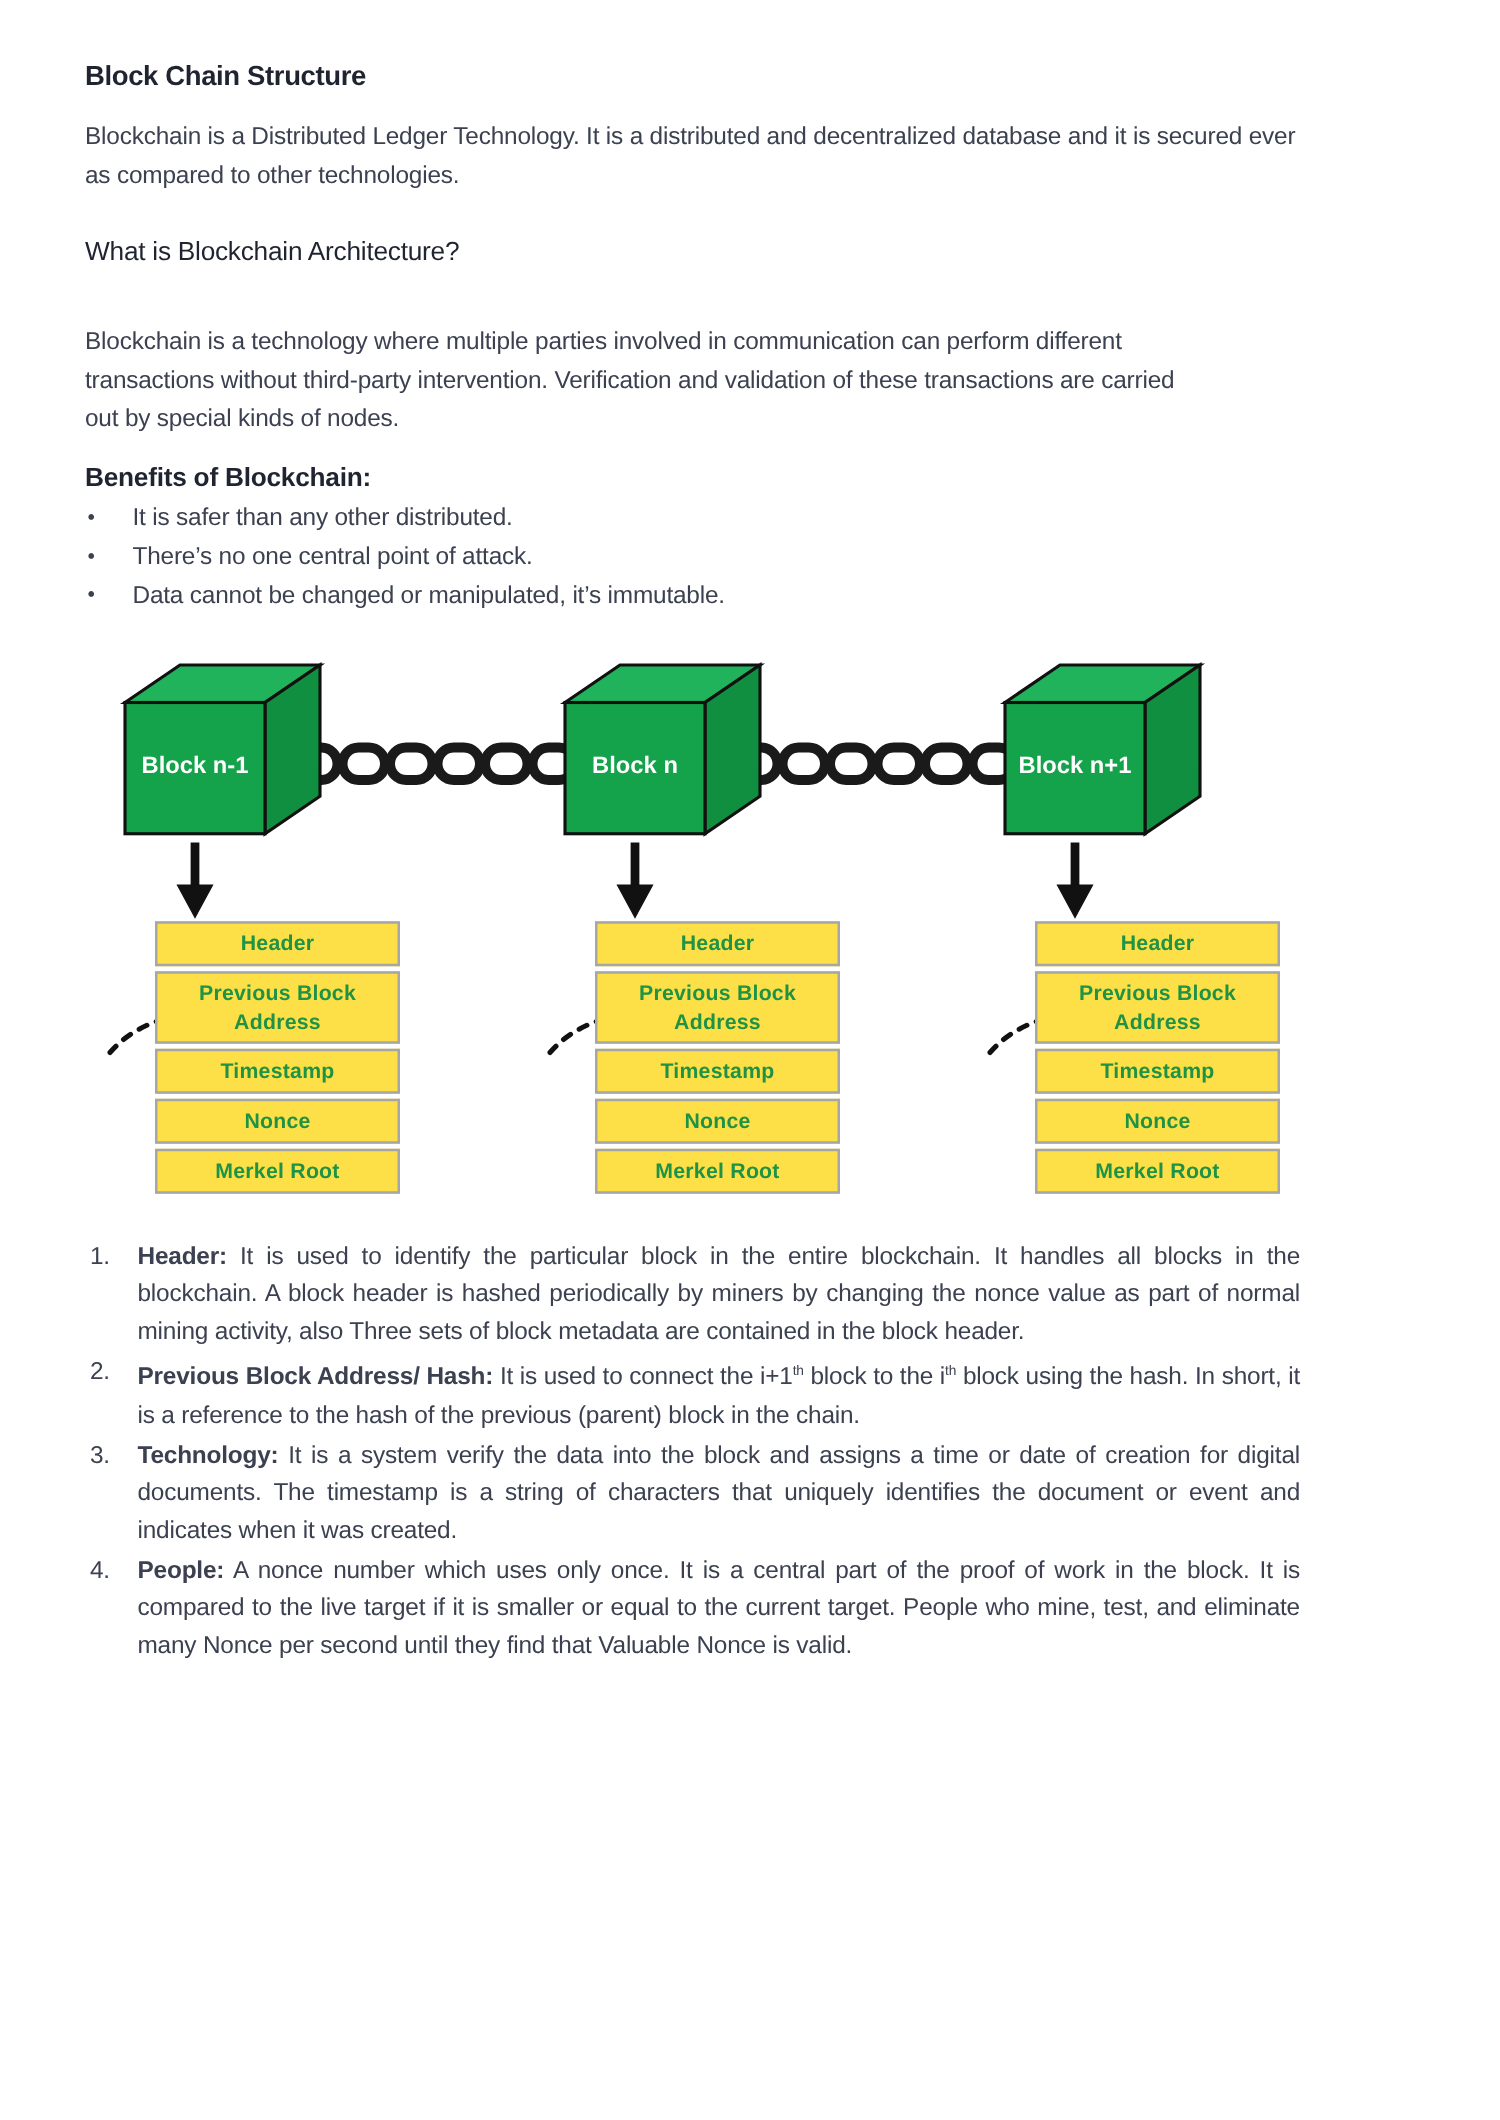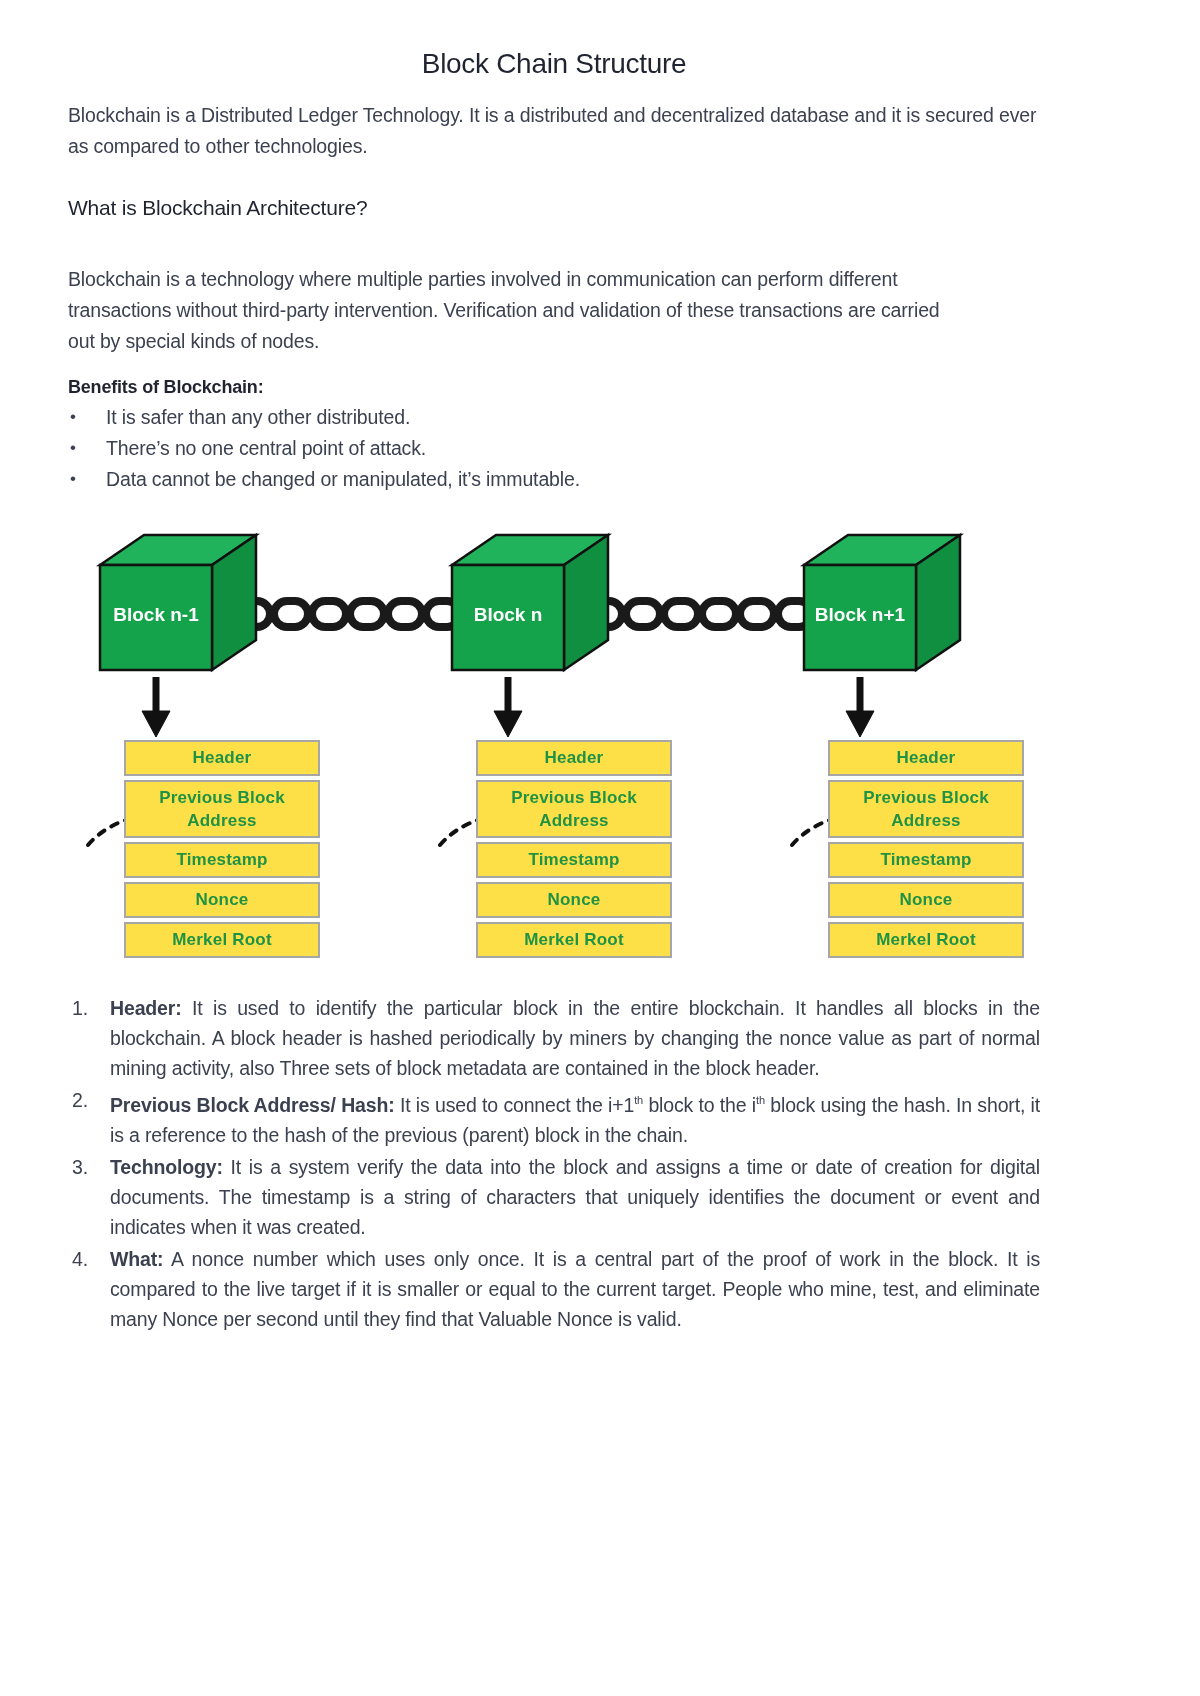--- a/index.html
+++ b/index.html
@@ -17,27 +17,26 @@
     overflow: hidden;
   }
   .content {
     position: absolute;
     left: 68px;
     top: 48px;
     width: 972px;
   }
 
   h1.doc-title {
-    font-size: 28px;
-    font-weight: normal;
+    font-size: 22px;
+    font-weight: bold;
     letter-spacing: -0.3px;
     margin: 0 0 20px 0;
     color: #1f2430;
     font-stretch: condensed;
-    text-align: center;
   }
   h2.section-head {
     font-size: 21px;
     font-weight: normal;
     letter-spacing: -0.2px;
     margin: 0;
     color: #1f2430;
   }
   p.body-text {
     font-size: 19.5px;
@@ -45,21 +44,21 @@
     margin: 0;
     color: #3b4150;
     letter-spacing: -0.15px;
   }
   .spacer-20 { height: 20px; }
   .spacer-28 { height: 28px; }
   .spacer-34 { height: 34px; }
   .spacer-44 { height: 44px; }
 
   h3.benefits-head {
-    font-size: 18px;
+    font-size: 21px;
     font-weight: bold;
     margin: 0 0 4px 0;
     color: #1f2430;
     letter-spacing: -0.2px;
   }
   ul.bullets {
     list-style: none;
     margin: 0;
     padding: 0;
   }
@@ -298,20 +297,20 @@
       </li>
 
       <li style="position:relative;padding-left:42px;font-size:19.5px;line-height:30px;text-align:justify;color:#3b4150;letter-spacing:-0.15px;margin-bottom:2px">
         <span style="position:absolute;left:4px;top:0">3.</span>
         <b>Technology:</b>
         <span>It is a system verify the data into the block and assigns a time or date of creation for digital documents. The timestamp is a string of characters that uniquely identifies the document or event and indicates when it was created.</span>
       </li>
 
       <li style="position:relative;padding-left:42px;font-size:19.5px;line-height:30px;text-align:justify;color:#3b4150;letter-spacing:-0.15px">
         <span style="position:absolute;left:4px;top:0">4.</span>
-        <b>What:</b>
+        <b>People:</b>
         <span>A nonce number which uses only once. It is a central part of the proof of work in the block. It is compared to the live target if it is smaller or equal to the current target. People who mine, test, and eliminate many Nonce per second until they find that Valuable Nonce is valid.</span>
       </li>
 
     </ol>
 
   </div>
 </div>
 
 </body></html>

